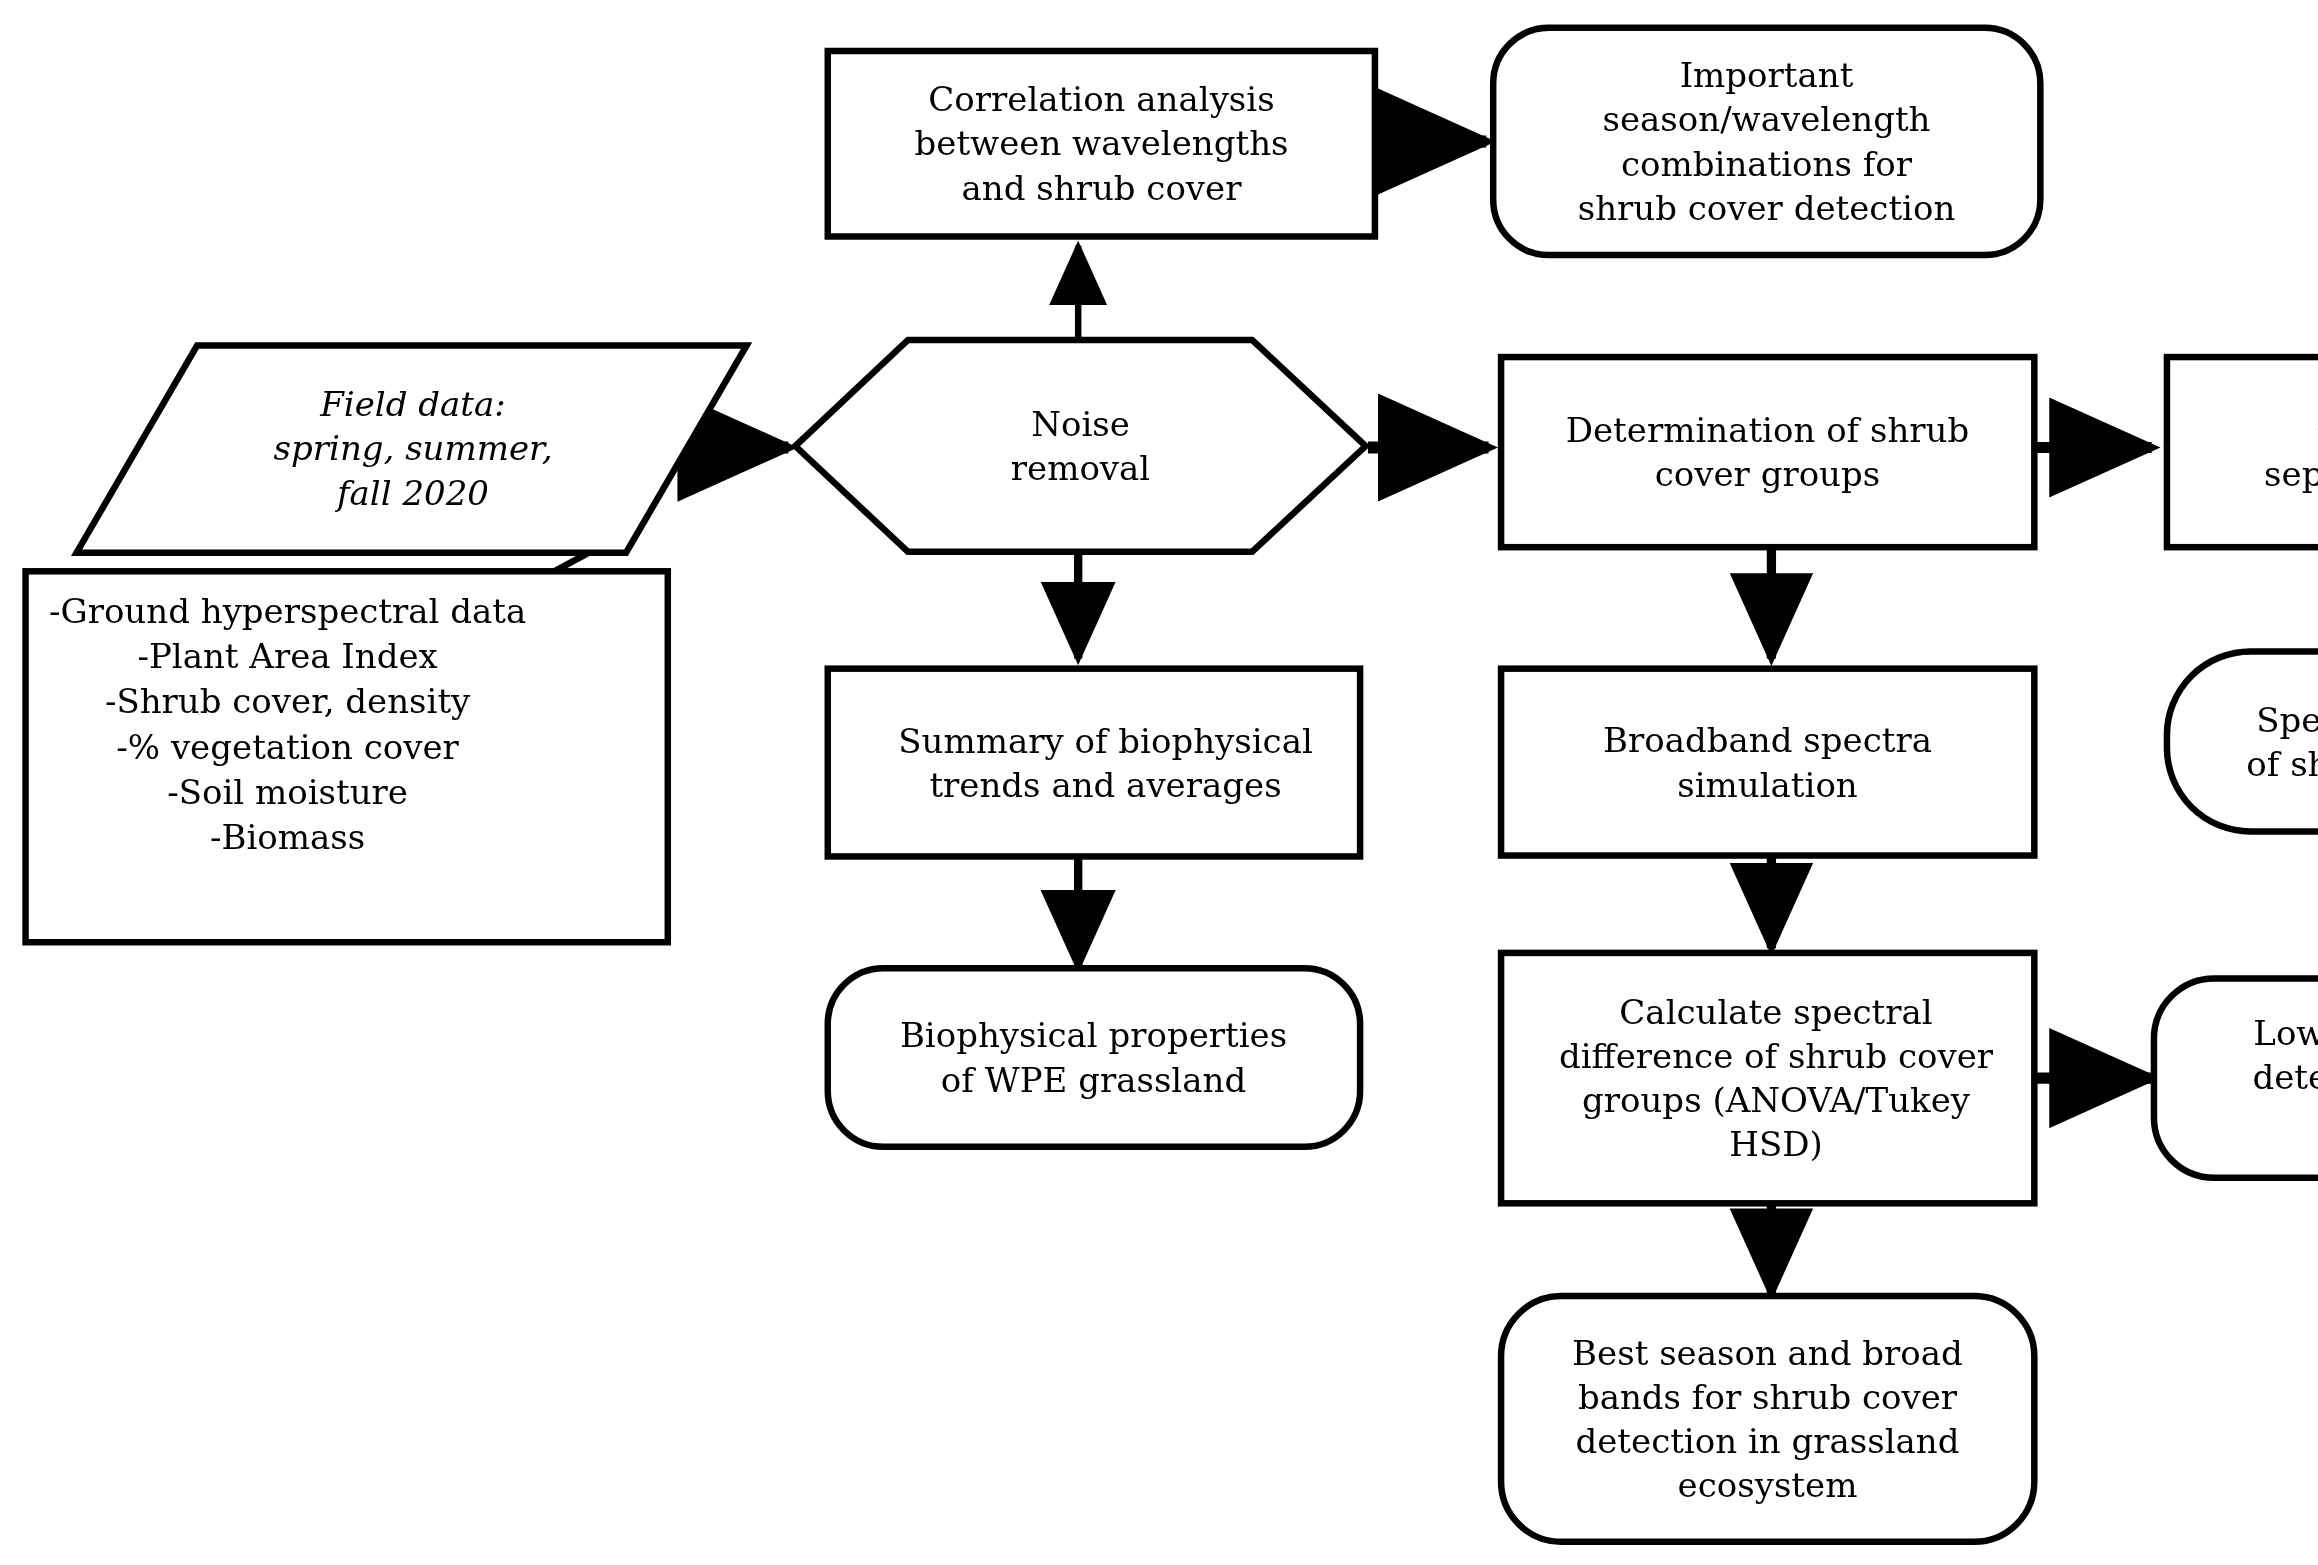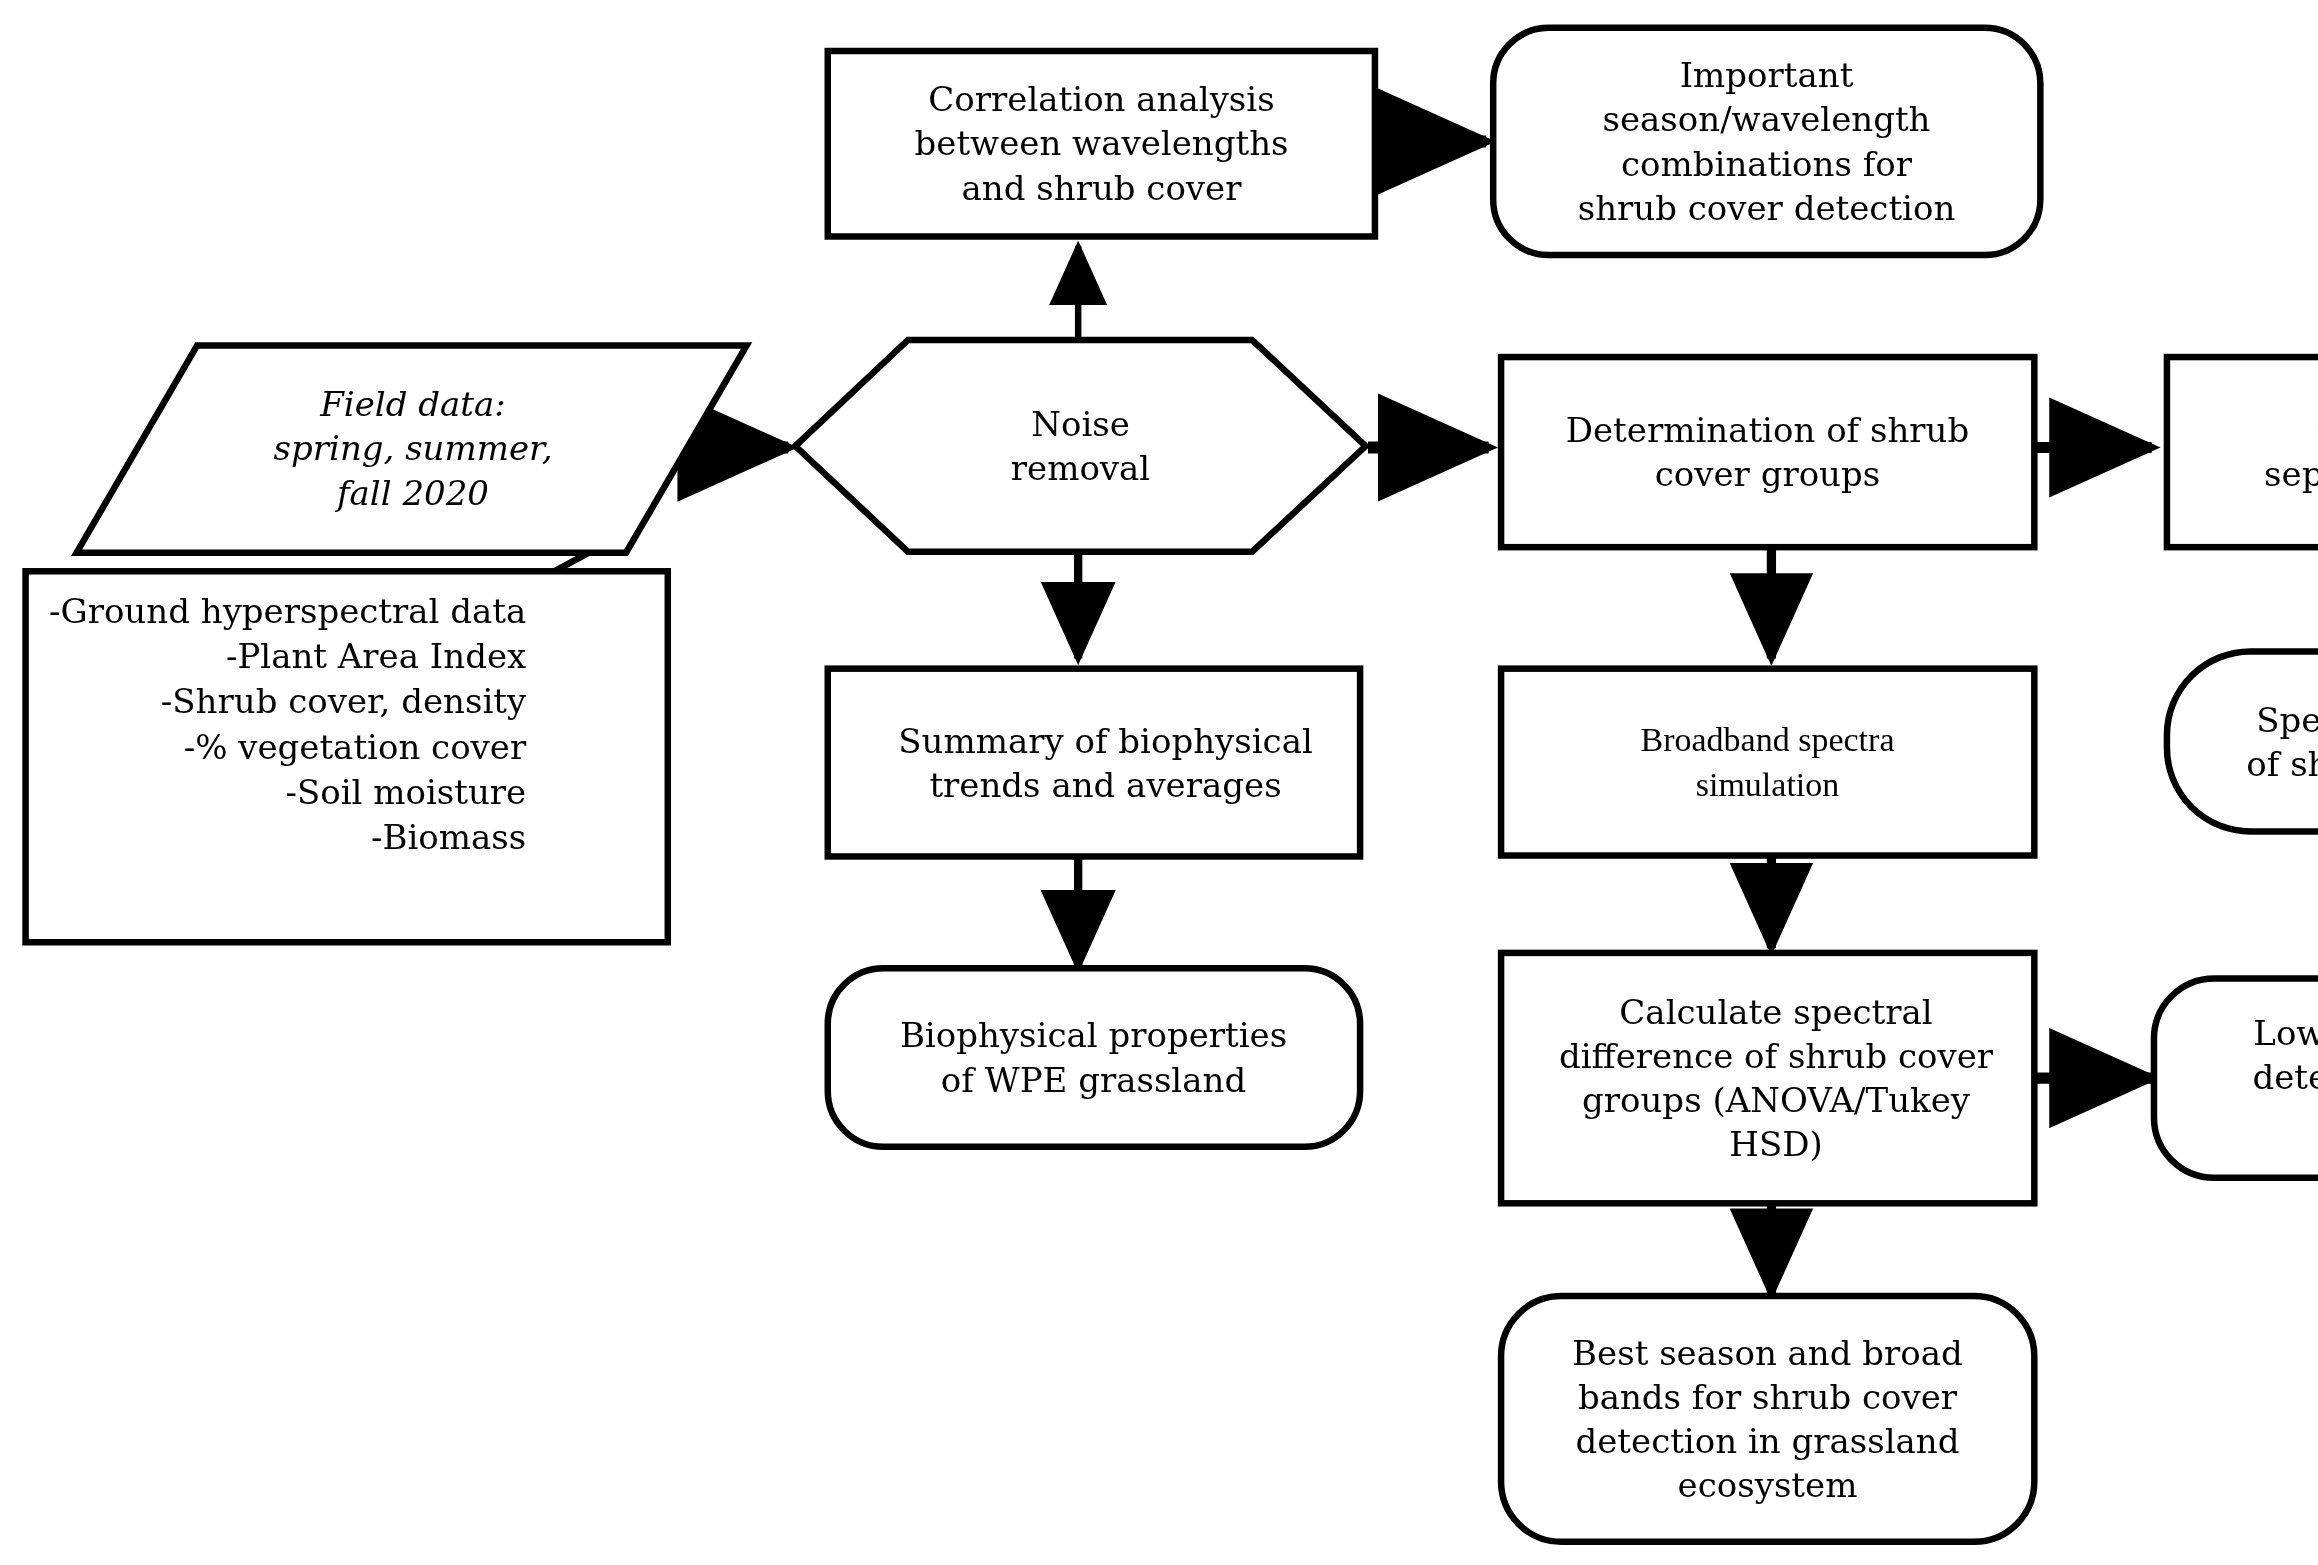--- a/index.html
+++ b/index.html
@@ -33,21 +33,21 @@
     color: #000000;
     font-family: "DejaVu Serif", "Liberation Serif", serif;
     font-size: 35px;
     line-height: 1.30;
     white-space: pre-line;
     box-sizing: border-box;
     pointer-events: none;
   }
   .node-label.left-align {
     justify-content: flex-start;
-    text-align: right;
+    text-align: center;
     align-items: flex-start;
   }
 </style>
 </head>
 <body>
 
 <div id="stage">
 
   <svg id="flow-svg" viewBox="0 0 7304 3375" xmlns="http://www.w3.org/2000/svg">
     <defs>
@@ -150,21 +150,21 @@
 
   <div class="node-label" style="left:832px; top:669px; width:523px; height:188px; font-size:34px;margin-left:12px;">Summary of biophysical
 trends and averages</div>
 
   <div class="node-label" style="left:832px; top:968px; width:523px; height:179px; font-size:34px;">Biophysical properties
 of WPE grassland</div>
 
   <div class="node-label" style="left:1508px; top:357px; width:519px; height:190px; font-size:34px;">Determination of shrub
 cover groups</div>
 
-  <div class="node-label" style="left:1508px; top:669px; width:519px; height:187px; font-size:34px;font-family:Liberation Serif, serif;">Broadband spectra
+  <div class="node-label" style="left:1508px; top:669px; width:519px; height:187px; font-size:34px;">Broadband spectra
 simulation</div>
 
   <div class="node-label" style="left:1506px; top:953px; width:524px; height:250px; font-size:34px;padding-left:16px;">Calculate spectral
 difference of shrub cover
 groups (ANOVA/Tukey
 HSD)</div>
 
   <div class="node-label" style="left:2161px; top:978px; width:524px; height:199px; font-size:34px;">Lowest shrub cover
 detection capability
 with RS</div>

